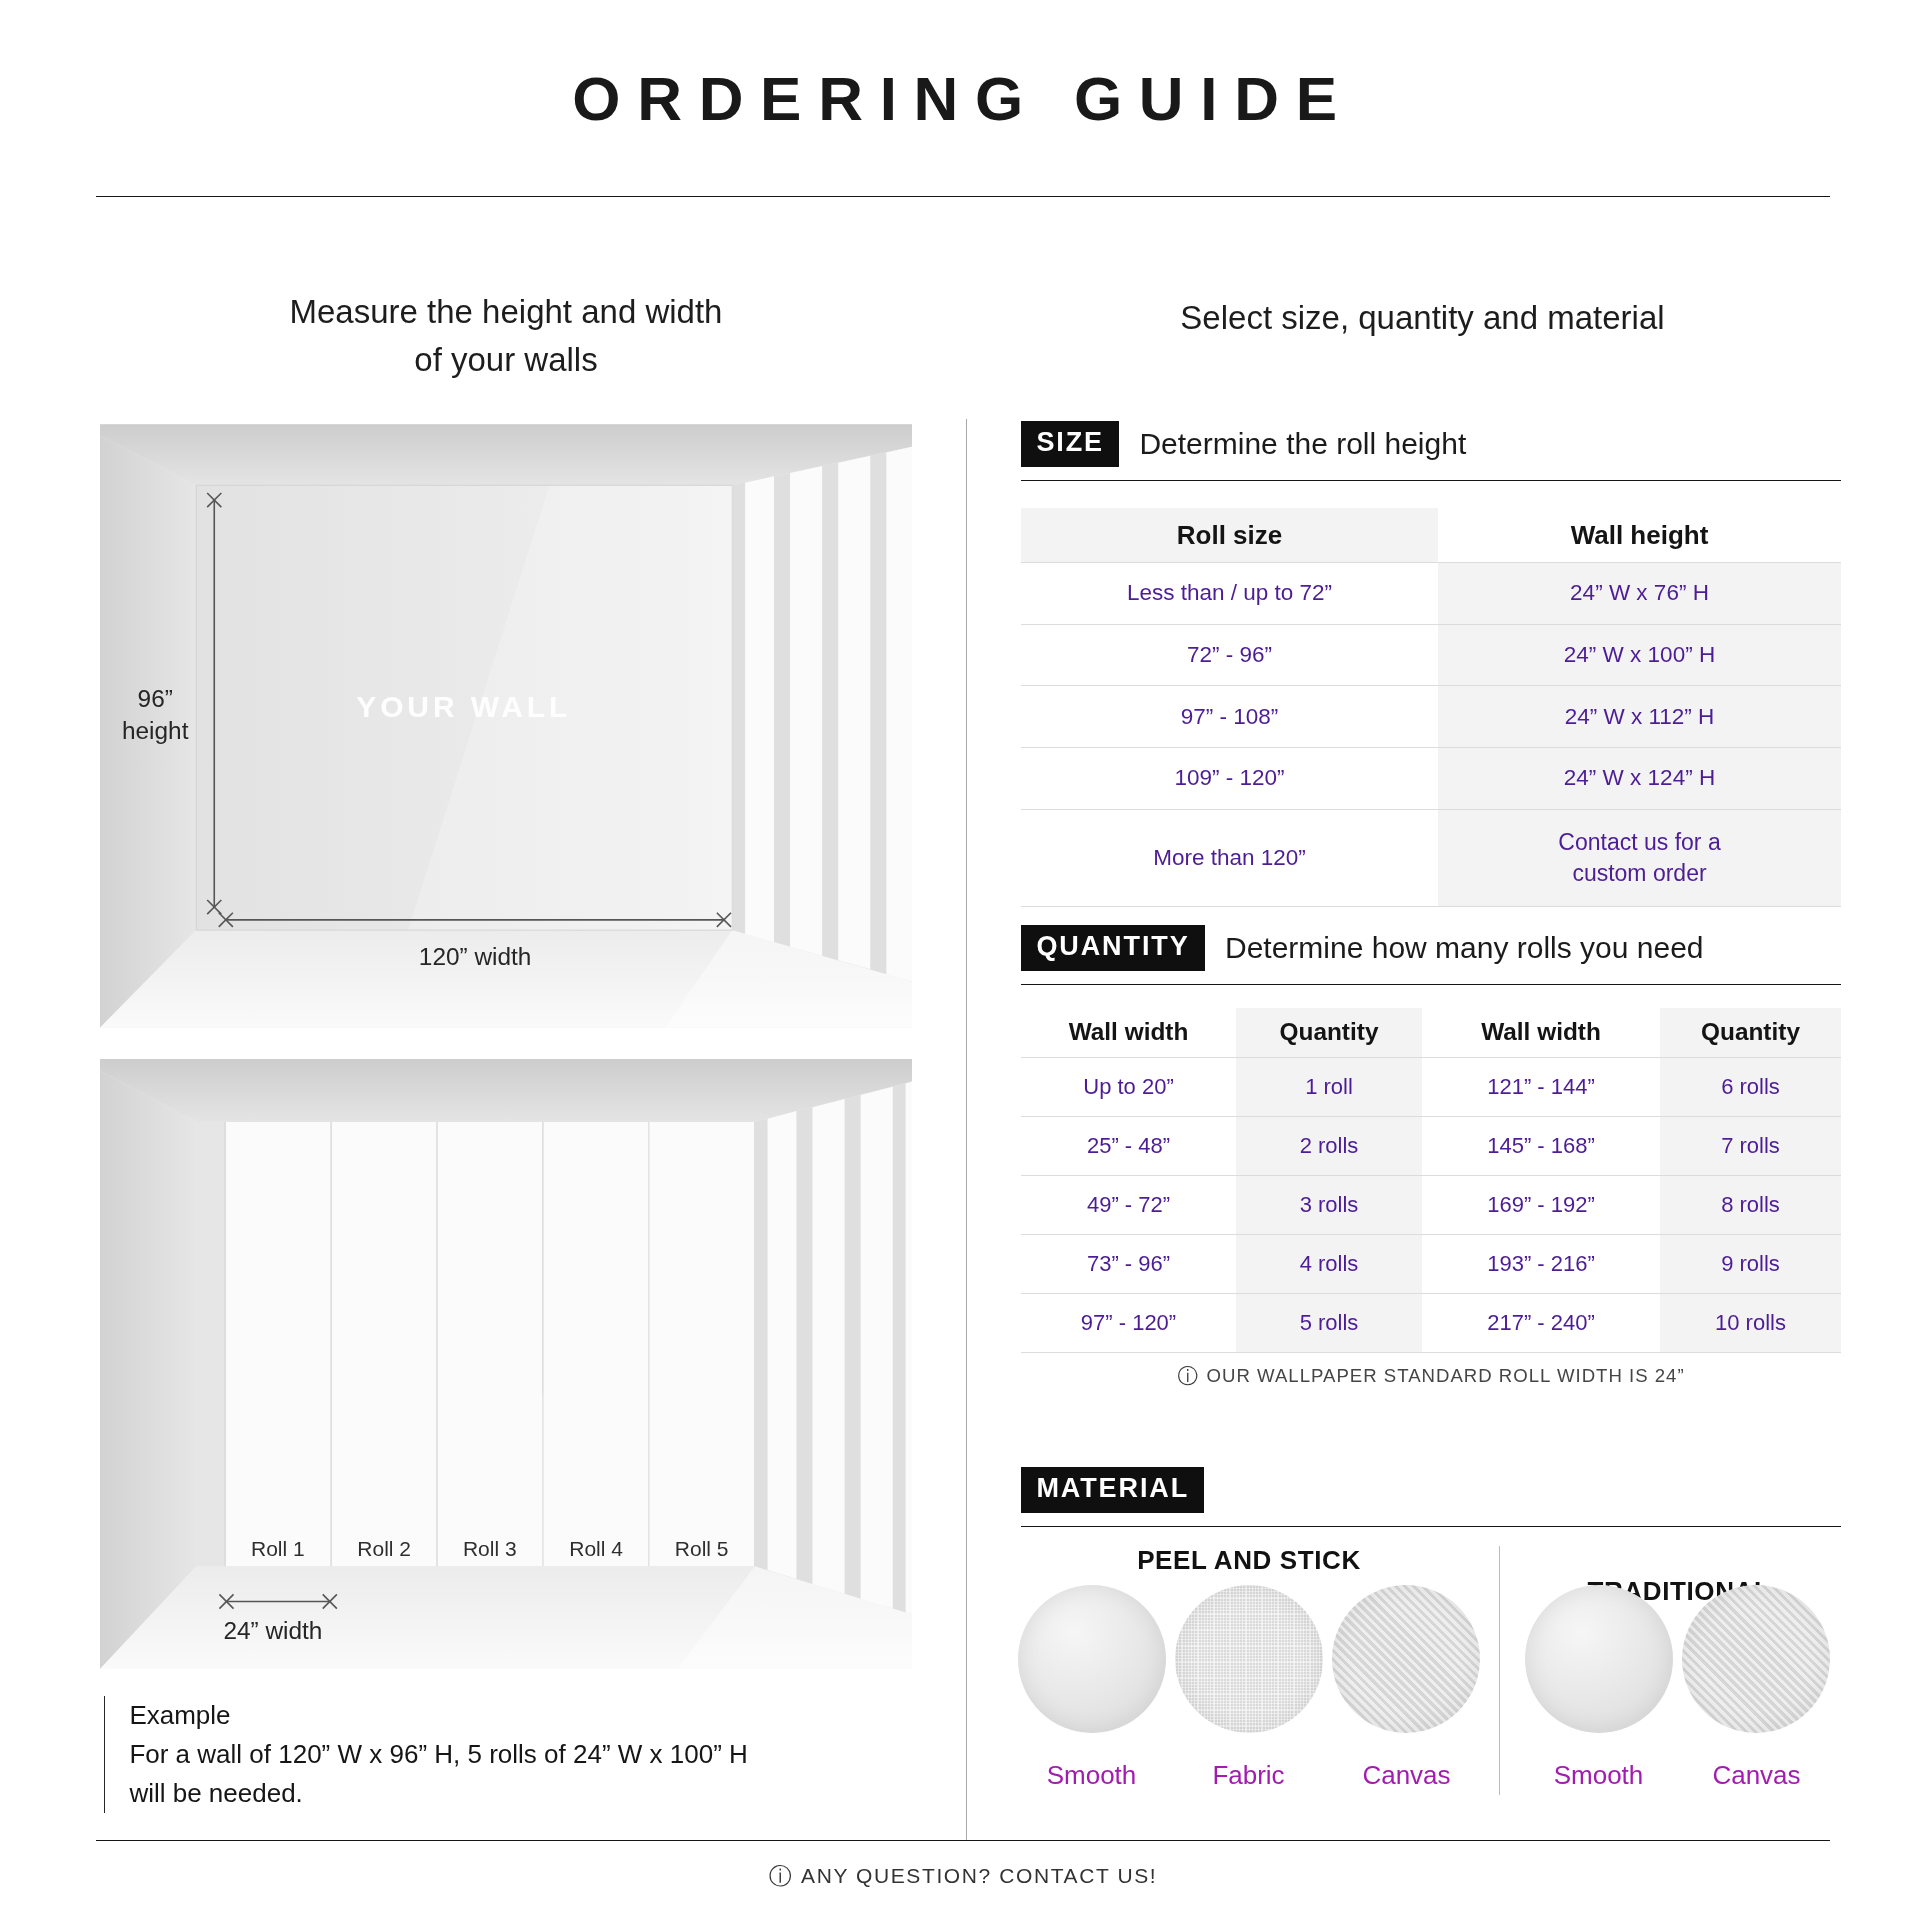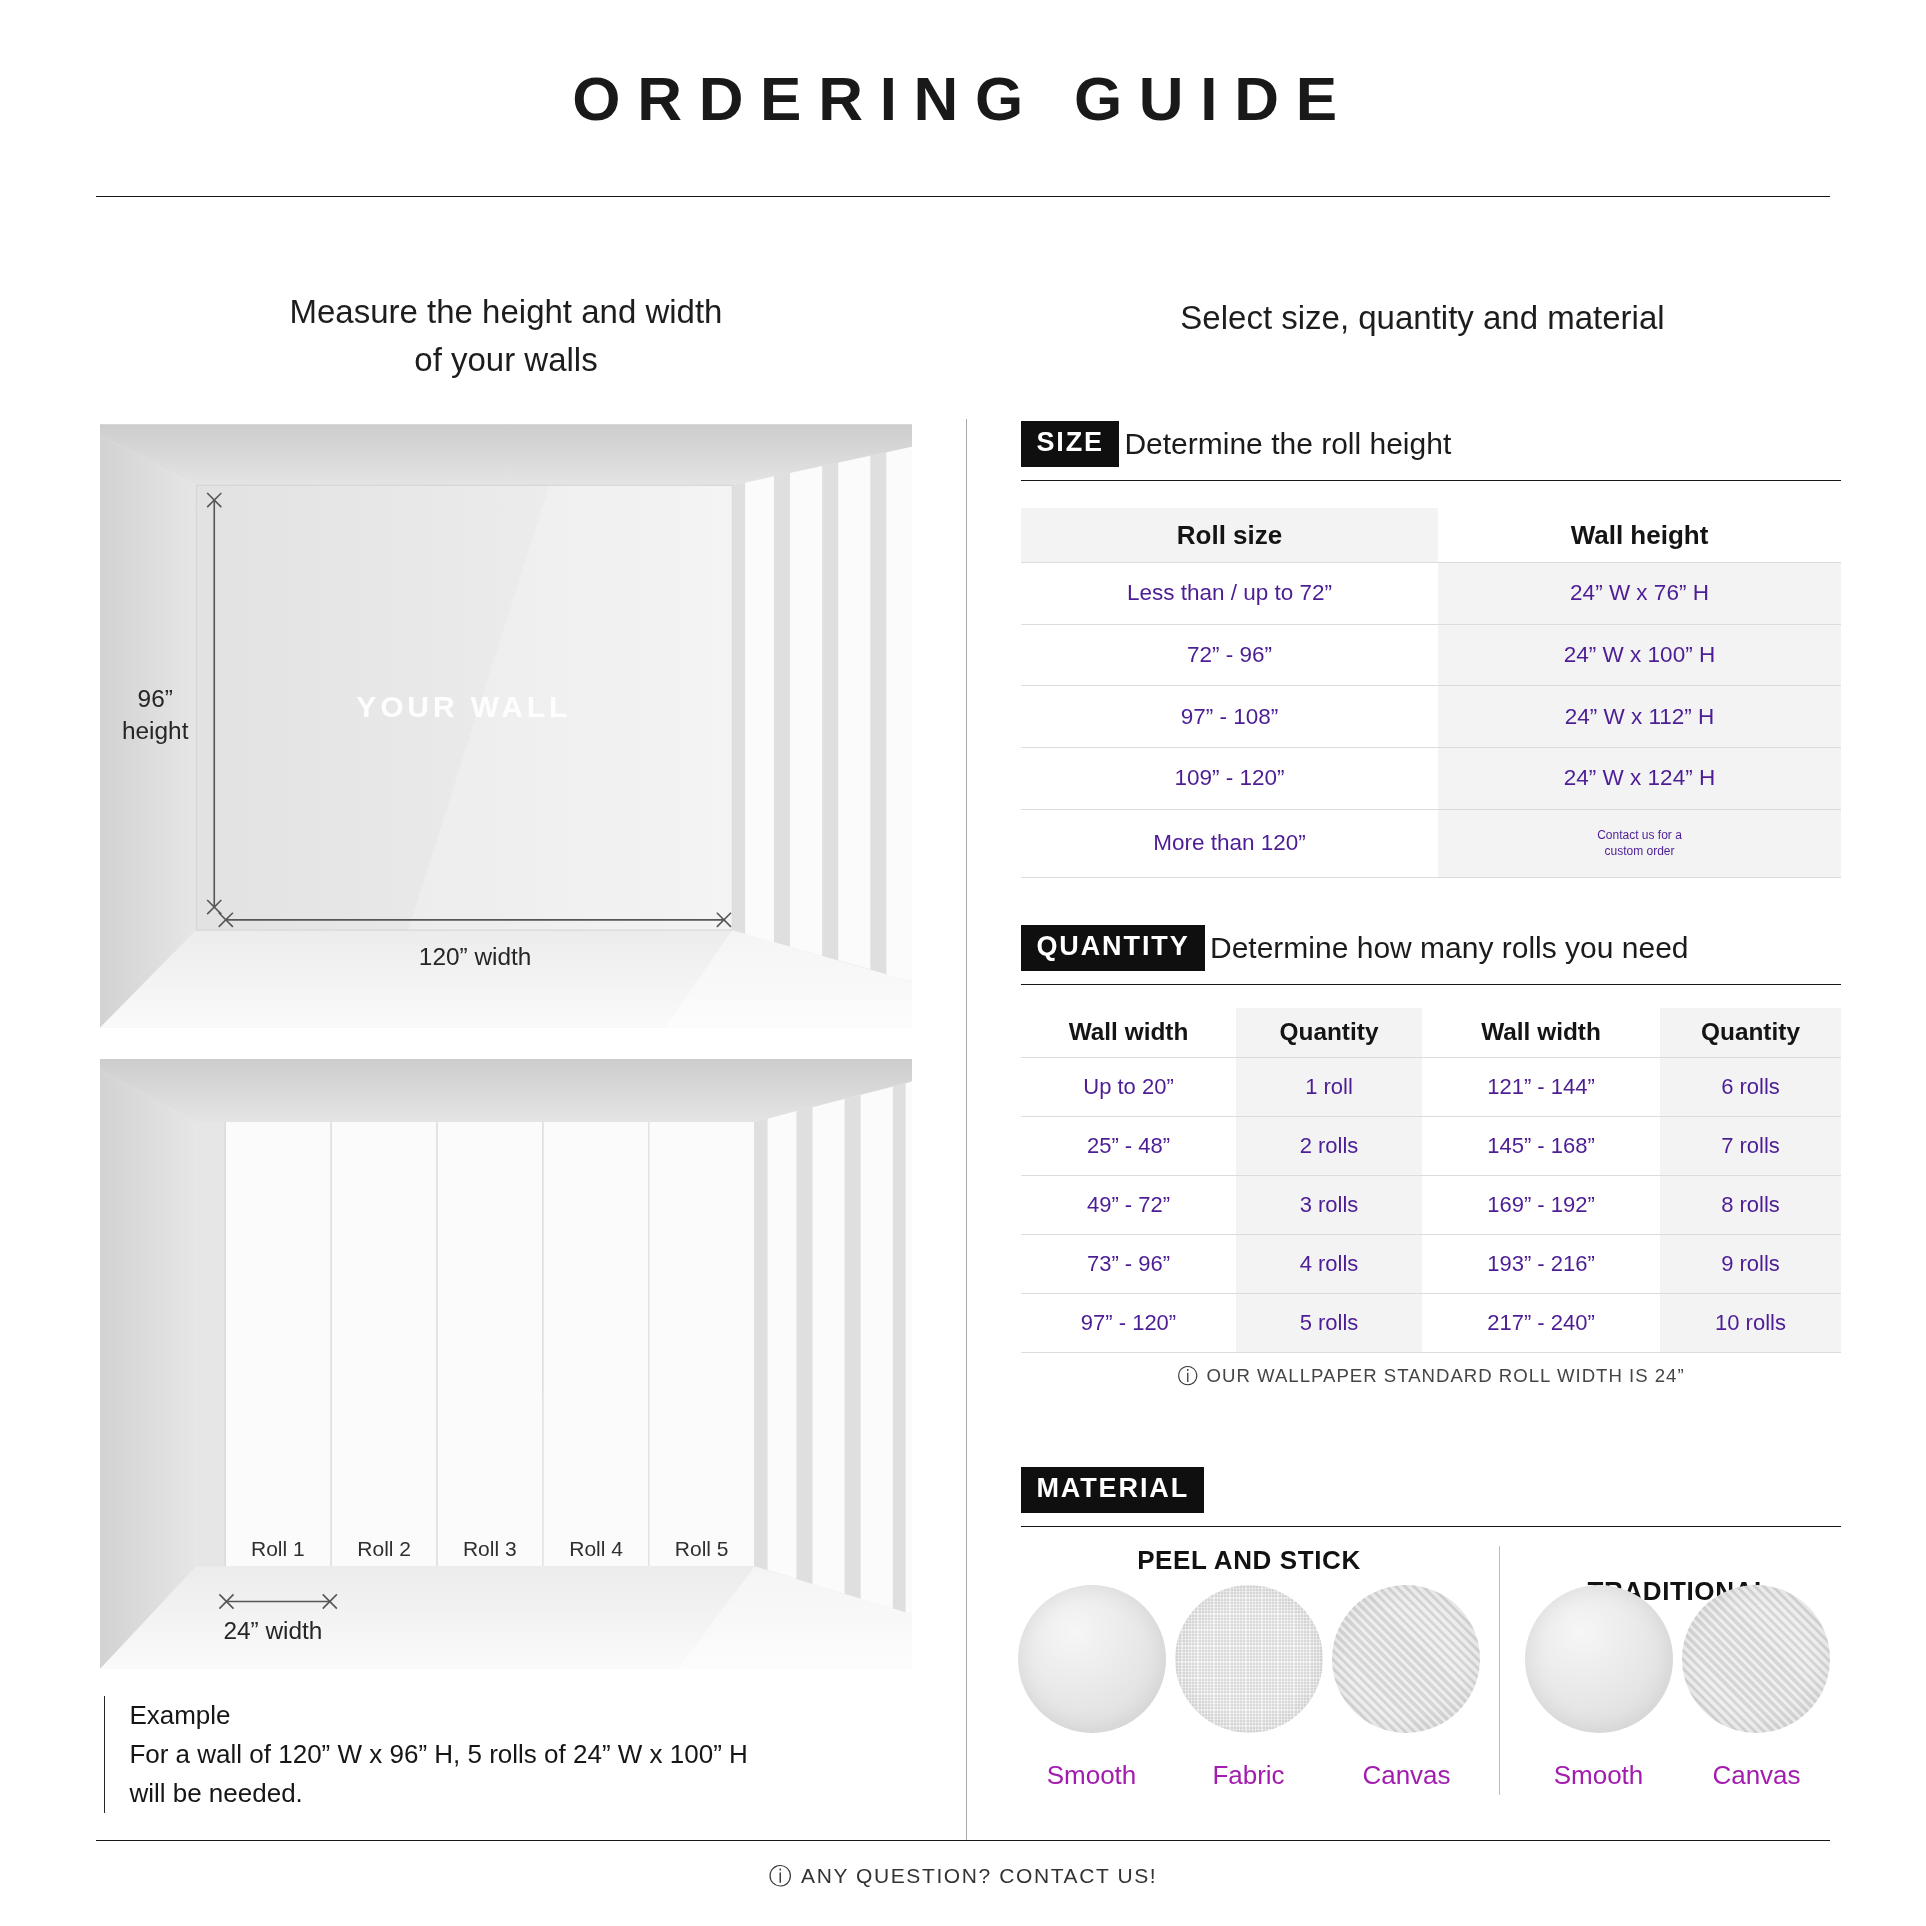--- a/index.html
+++ b/index.html
@@ -24,38 +24,38 @@
   .room-2 { left:100px; top:1059px; width:812px; height:610px; }
   .room svg { display:block; width:100%; height:100%; }
   .lbl { position:absolute; transform:translate(-50%,-50%); text-align:center; }
   .lbl-dim { font-size:24.4px; color:#262626; line-height:1.3; }
   .lbl-wall { font-size:30px; font-weight:700; color:rgba(255,255,255,0.93); letter-spacing:3.9px; }
   .lbl-roll { font-size:21px; color:#2f2f2f; }
 
   .example { position:absolute; left:104px; top:1696px; width:790px; border-left:1.9px solid #262626;
     padding-left:24.4px; font-size:26px; line-height:1.5; color:#161616; }
 
-  .section-head { position:absolute; left:1021px; width:820px; display:flex; align-items:center; gap:5px;
+  .section-head { position:absolute; left:1021px; width:820px; display:flex; align-items:center; gap:20px;
     border-bottom:1.3px solid #161616; padding-bottom:13px; }
   .badge { display:inline-block; background:#0f0f0f; color:#ffffff; font-size:27px; font-weight:700;
     letter-spacing:1.9px; padding:6.4px 15.4px 8.3px; }
   .section-title { font-size:30px; color:#1b1b1b; }
 
   .grid-table { position:absolute; left:1021px; width:820px; display:grid; }
   .size-table { top:508px; grid-template-columns:417px 403px; }
   .qty-table { top:1008px; grid-template-columns:215px 186px 238px 181px; }
   .cell { display:flex; align-items:center; justify-content:center; text-align:center;
     font-size:22.5px; color:#4c1d95; padding:17.3px 6.4px; }
   .qty-table .cell { font-size:22px; padding:16px 3.9px; }
   .cell.head { font-size:26px; font-weight:700; color:#141414; padding:11.6px 6.4px; }
   .qty-table .cell.head { font-size:24.4px; padding:10.3px 3.9px; }
   .gray { background:#f3f3f3; }
   .bt { border-top:0.6px solid #dcdcdc; }
   .bb { border-bottom:0.6px solid #dcdcdc; }
-  .small2 { font-size:12px; line-height:1.35; }
+  .small2 { font-size:23px; line-height:1.35; }
 
   .std-note { position:absolute; left:1021px; top:1362px; width:820px; text-align:center;
     font-size:18.6px; letter-spacing:1px; color:#454545; }
   .note-icon { font-size:20.5px; margin-right:7.7px; vertical-align:-1.3px; color:#3a3a3a; }
 
   .group-label { position:absolute; top:1545px; text-align:center; font-weight:700; font-size:26px;
     letter-spacing:0.6px; color:#121212; }
   .mat-divider { position:absolute; left:1499px; top:1546px; width:0.6px; height:249px; background:#bcbcbc; }
   .swatch { position:absolute; top:1585px; width:148px; height:148px; border-radius:50%;
     box-shadow:inset 0 0 24.4px rgba(0,0,0,0.07); }

